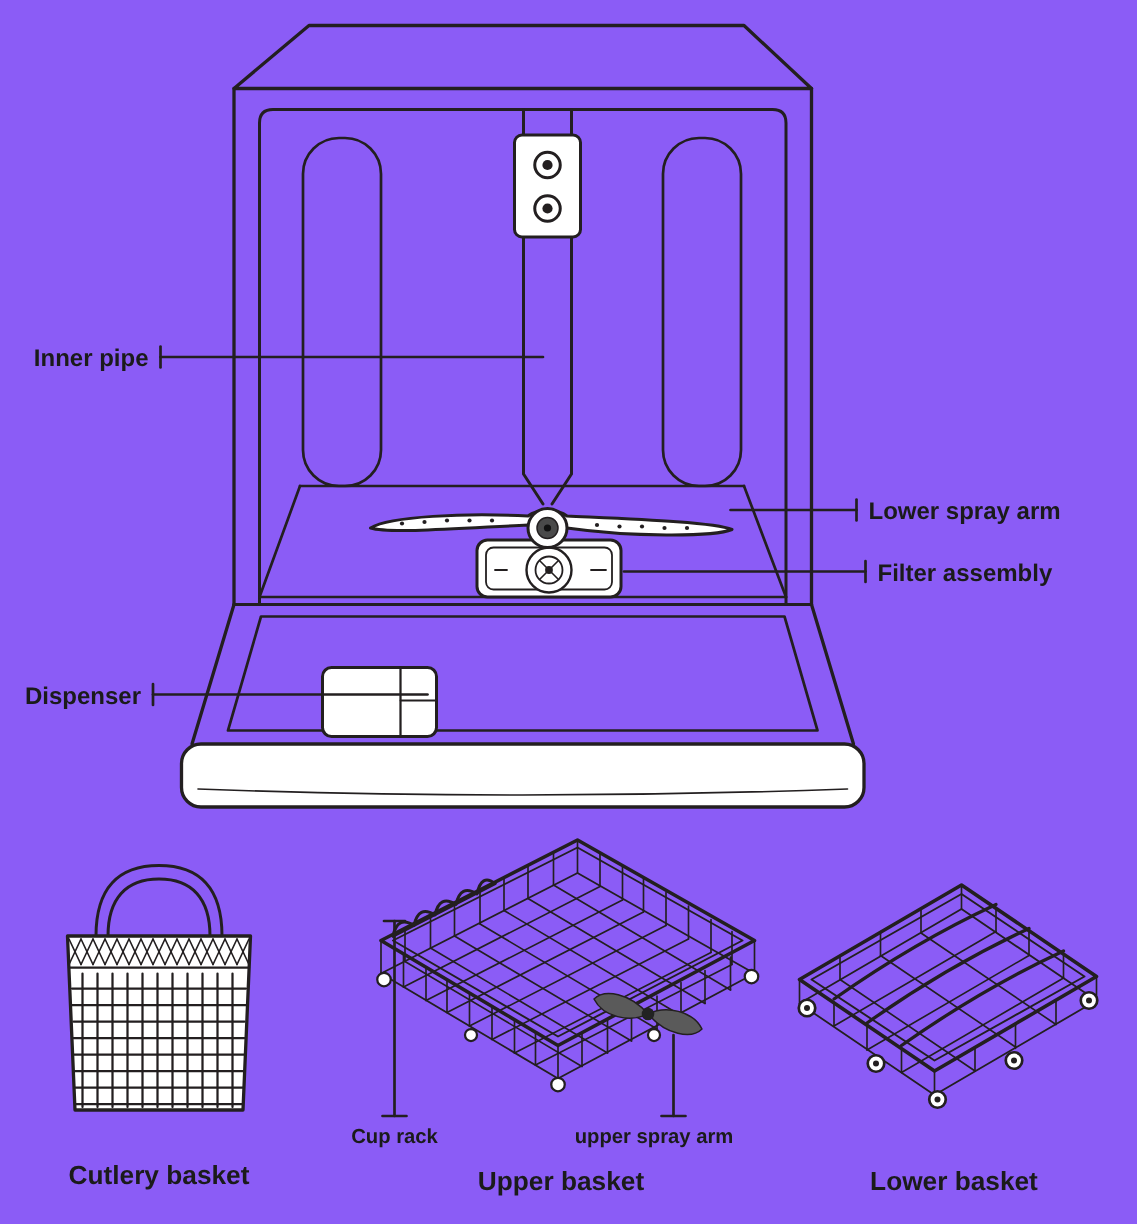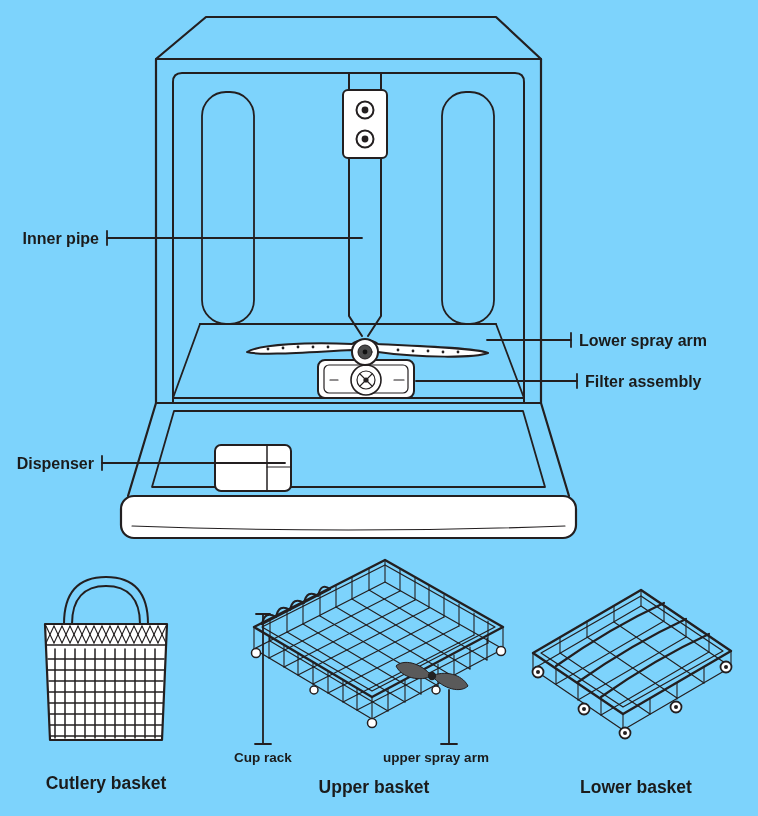--- a/index.html
+++ b/index.html
@@ -1,16 +1,16 @@
 <!DOCTYPE html>
 <html><head>
 <meta charset="utf-8">
 <style>
   html,body{margin:0;padding:0;background:#ffffff;}
-  .canvas{position:relative;width:758px;height:816px;background:#7dd3fc;overflow:hidden;}
+  .canvas{position:relative;width:758px;height:816px;background:#8b5cf6;overflow:hidden;}
   svg{display:block;}
   svg text{font-family:"Liberation Sans",sans-serif;font-weight:700;fill:#1b1b1b;stroke:none;}
   .lbl-main{font-size:16px;}
   .lbl-sub{font-size:13.5px;}
   .lbl-caption{font-size:17.5px;}
 </style>
 </head>
 <body>
 
 <div class="canvas">

